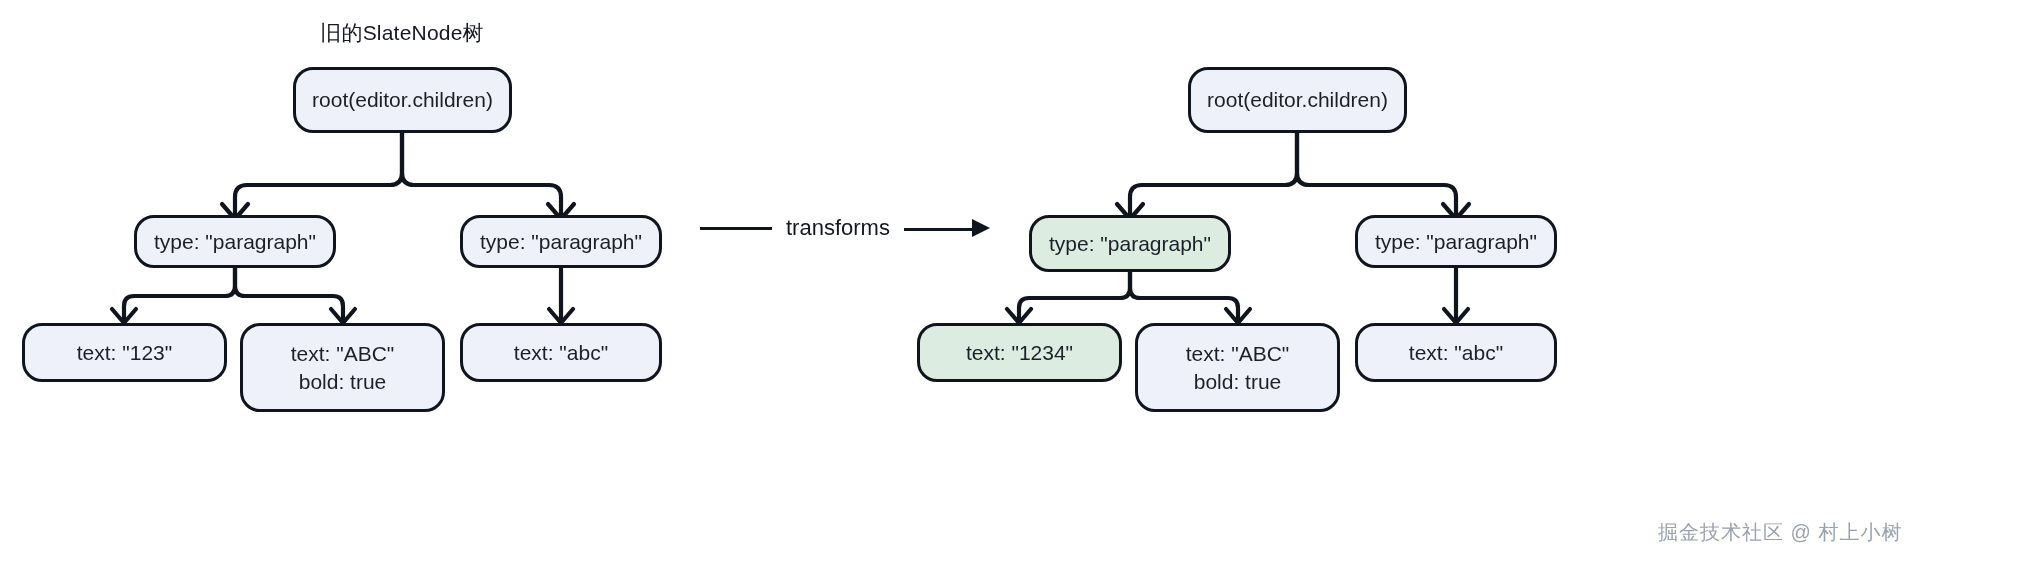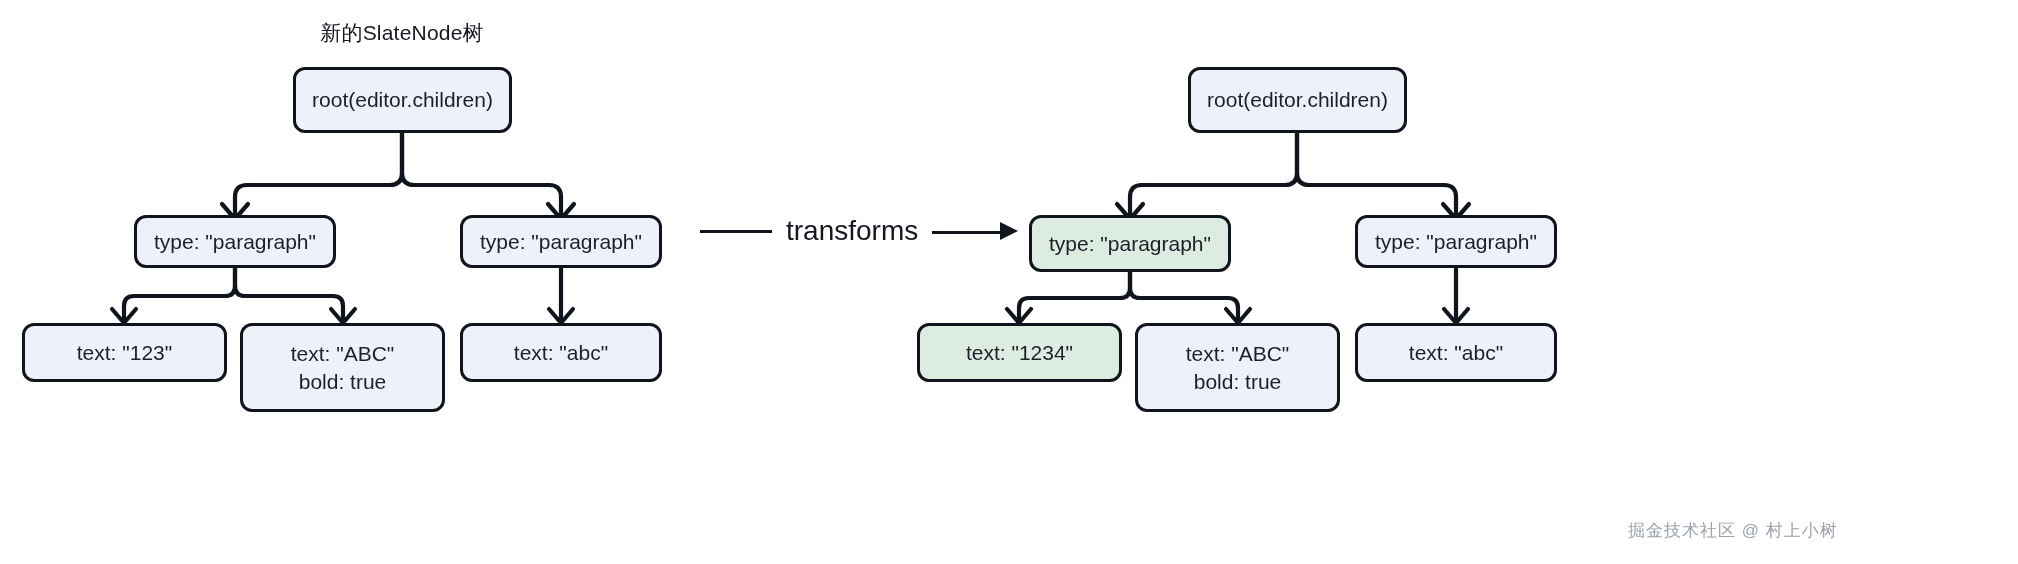--- a/index.html
+++ b/index.html
@@ -52,21 +52,21 @@
     color: #15181f;
     white-space: nowrap;
     letter-spacing: .2px;
   }
 
   
   .node {
     position: absolute;
     box-sizing: border-box;
     border: 3.4px solid #10141c;
-    border-radius: 12px;
+    border-radius: 20px;
     background: #eef1fa;
     color: #1b202b;
     font-size: 21px;
     line-height: 1.32;
     display: flex;
     flex-direction: column;
     align-items: center;
     justify-content: center;
     text-align: center;
     white-space: nowrap;
@@ -78,21 +78,21 @@
   .node .ln { display: block; }
 
   
   .transforms-wrap {
     position: absolute;
     display: flex;
     align-items: center;
     gap: 14px;
   }
   .transforms-label {
-    font-size: 28px;
+    font-size: 22px;
     color: #15181f;
     white-space: nowrap;
   }
   .tf-line {
     width: 72px;
     height: 0;
     border-top: 3.4px solid #10141c;
   }
   .tf-arrow-wrap {
     position: relative;
@@ -117,24 +117,25 @@
     width: 0;
     height: 0;
     border-left: 18px solid #10141c;
     border-top: 9px solid transparent;
     border-bottom: 9px solid transparent;
   }
 
   
   .watermark {
     position: absolute;
-    font-size: 17px;
+    font-size: 20px;
     color: #9aa2ad;
     white-space: nowrap;
     letter-spacing: 1px;
+    margin-left: 30px;
   }
 </style>
 </head>
 <body>
 
 <div id="canvas">
 
   <svg id="wires" viewBox="0 0 2018 564">
 
     <path d="M402,133 L402,173 Q402,185 390,185 L247,185 Q235,185 235,197 L235,215"></path>
@@ -157,21 +158,21 @@
 
     <path d="M1130,272 L1130,288 Q1130,298 1120,298 L1029,298 Q1019,298 1019,308 L1019,320"></path>
     <path d="M1130,272 L1130,288 Q1130,298 1140,298 L1228,298 Q1238,298 1238,308 L1238,320"></path>
     <polyline class="head" points="1007,309 1019,323 1031,309"></polyline>
     <polyline class="head" points="1226,309 1238,323 1250,309"></polyline>
 
     <path d="M1456,268 L1456,320"></path>
     <polyline class="head" points="1444,309 1456,323 1468,309"></polyline>
   </svg>
 
-  <div class="tree-title" style="left:311px; top:19px; width:182px; text-align:center;">新的SlateNode树</div>
+  <div class="tree-title" style="left:311px; top:19px; width:182px; text-align:center;">旧的SlateNode树</div>
 
   <div class="node" style="left:293px; top:67px; width:219px; height:66px;">
     <span class="ln">root(editor.children)</span>
   </div>
 
   <div class="node" style="left:134px; top:215px; width:202px; height:53px;">
     <span class="ln">type: "paragraph"</span>
   </div>
 
   <div class="node" style="left:460px; top:215px; width:202px; height:53px;">

